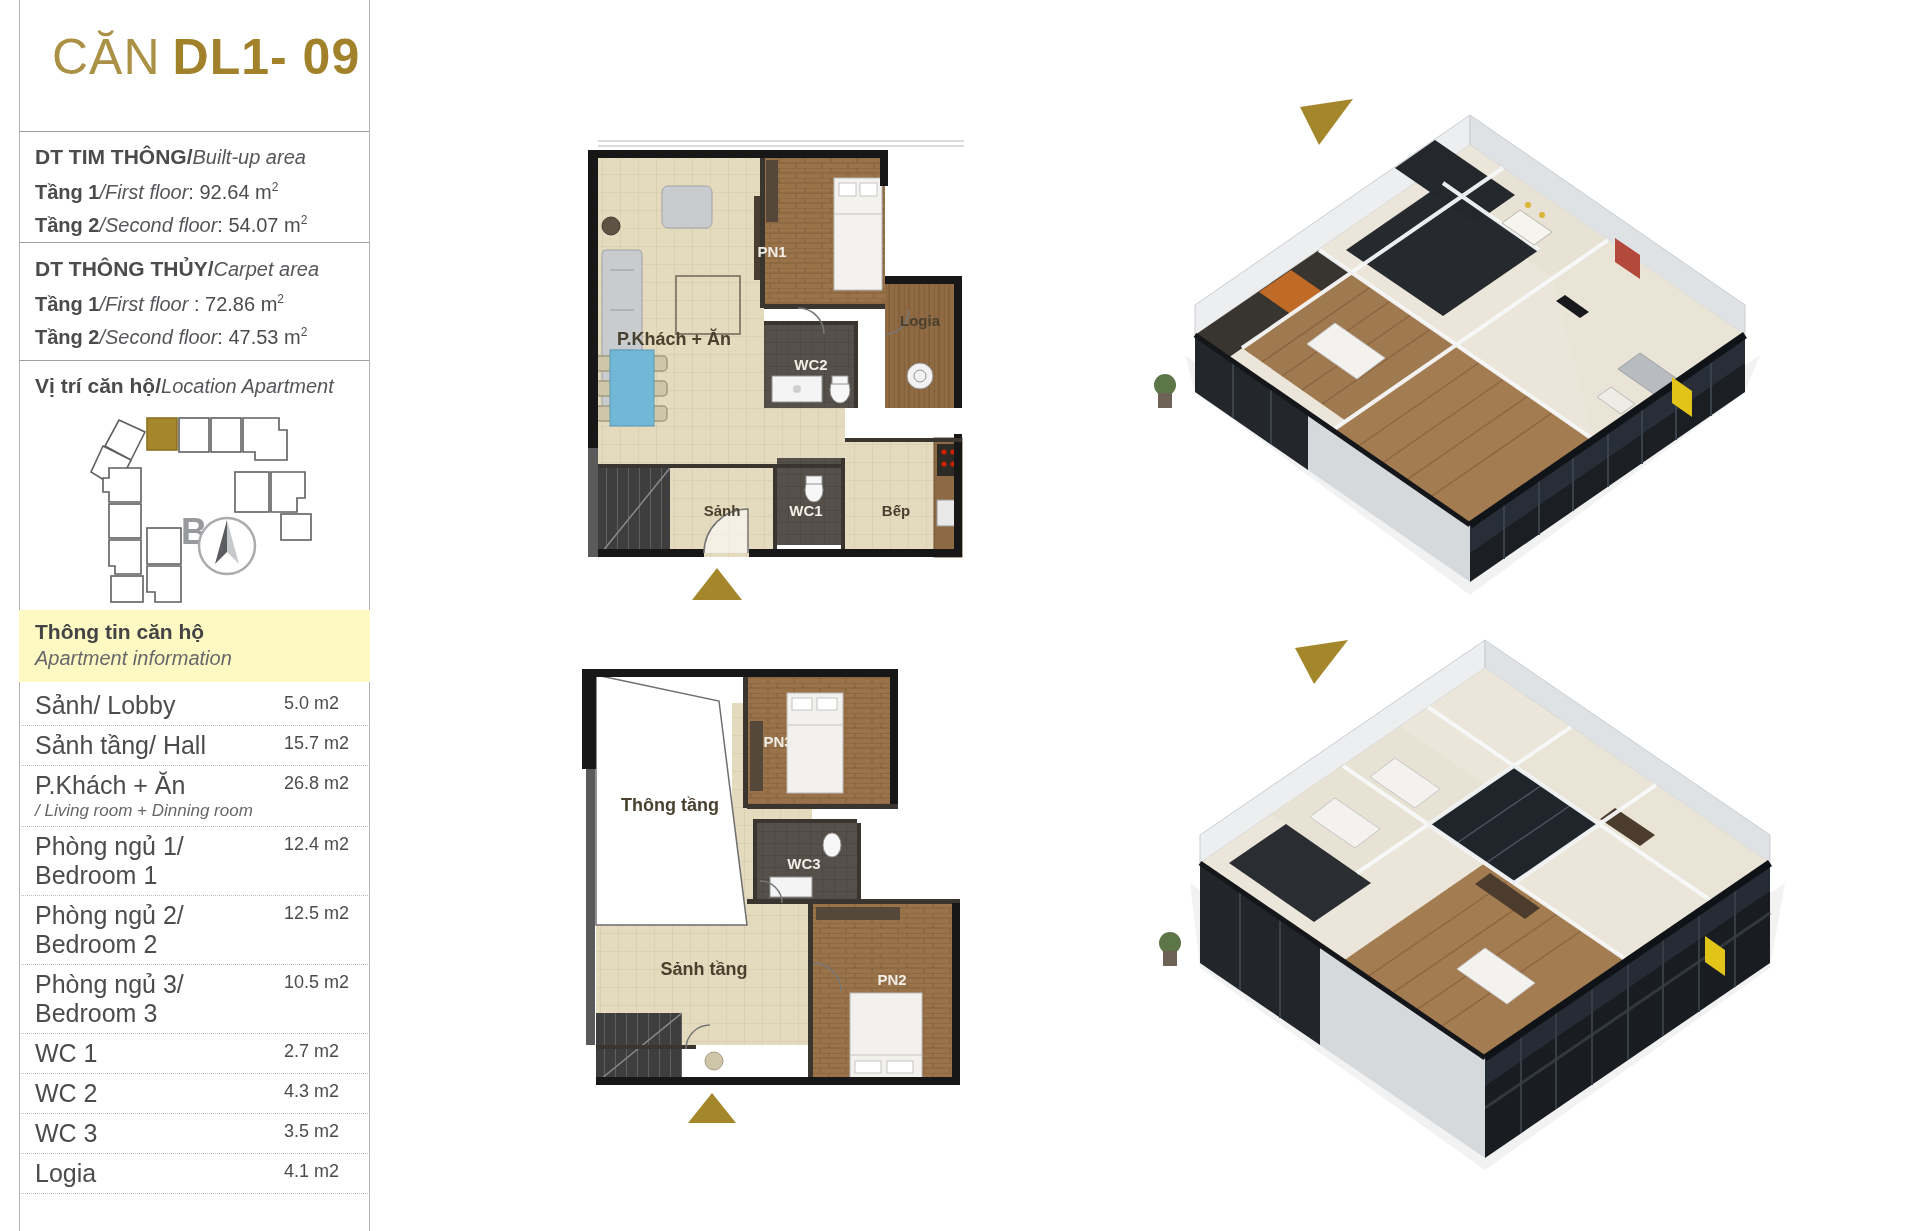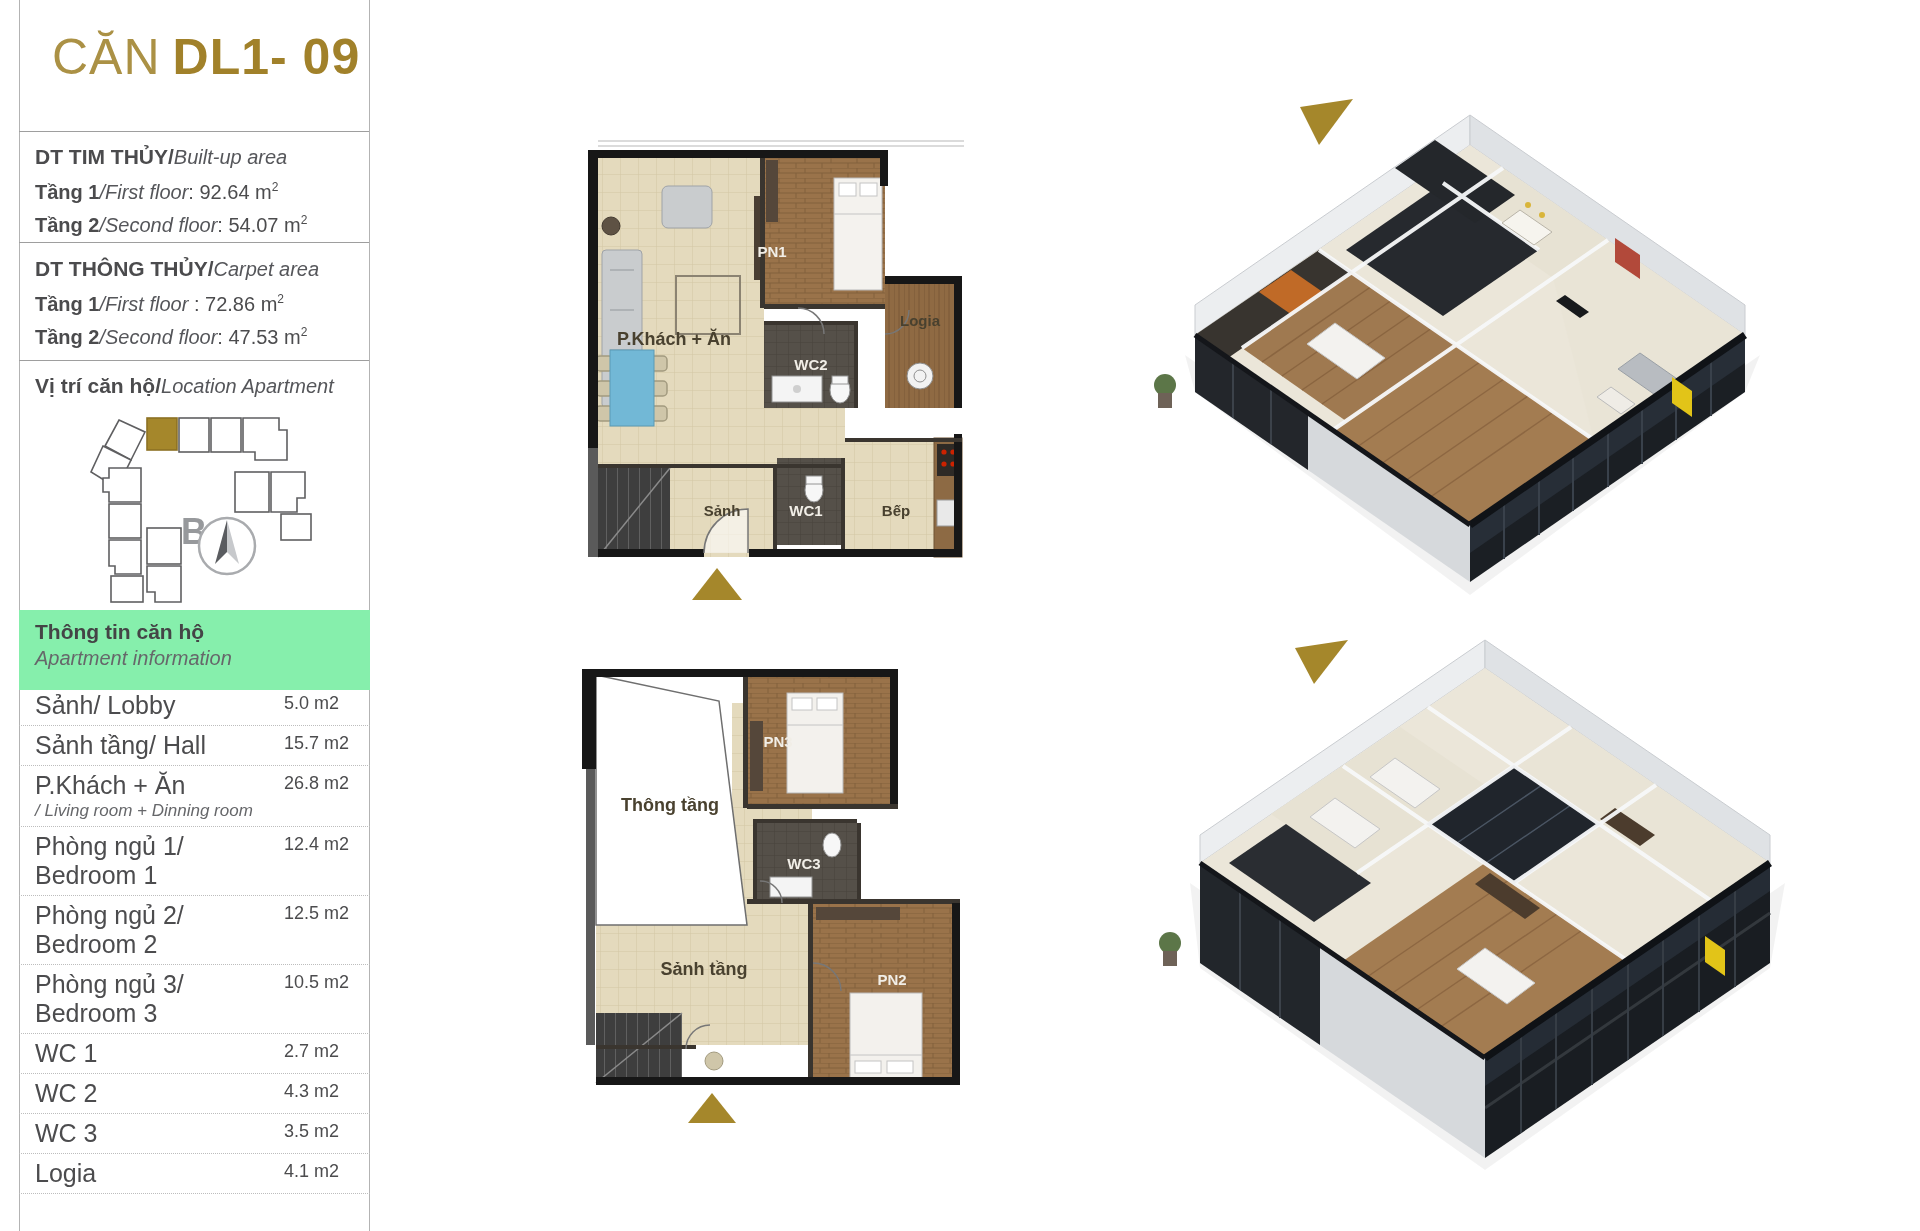--- a/index.html
+++ b/index.html
@@ -19,21 +19,21 @@
   .sec-built{top:131px;height:112px;border-top:1px solid #9e9e9e;border-bottom:1px solid #9e9e9e;}
   .sec-carpet{top:244px;height:117px;border-bottom:1px solid #9e9e9e;}
   .sec-loc{top:361px;height:40px;}
   .sec h3{margin:0 0 4px 0;font-size:21px;font-weight:700;color:#4b4b4d;}
   .sec h3 .en{font-weight:400;font-style:italic;font-size:20px;color:#55565a;}
   .aline{font-size:20px;line-height:28px;white-space:nowrap;}
   .aline .b{font-weight:700;color:#4b4b4d;}
   .aline .i{font-style:italic;color:#55565a;text-align:center;}
   sup{font-size:12px;}
 
-  .info-header{position:absolute;left:19px;top:610px;width:351px;height:80px;background:#86efac;
+  .info-header{position:absolute;left:19px;top:610px;width:351px;height:72px;background:#fef9c3;
     box-sizing:border-box;padding:10px 0 0 16px;}
   .info-header .vi{font-size:21px;font-weight:700;color:#444446;}
   .info-header .en{font-size:20px;font-style:italic;color:#66676a;margin-top:3px;}
 
   .info-table{position:absolute;left:19px;top:686px;width:351px;}
   .row{display:flex;align-items:flex-start;box-sizing:border-box;
     padding:5px 0 5px 16px;border-bottom:1px dotted #bdbdbd;}
   .row-l{flex:1;}
   .row-label{font-size:25px;color:#4c4c4e;}
   .row-sub{font-size:17px;font-style:italic;color:#66676a;margin-top:1px;}
@@ -50,21 +50,21 @@
 <body>
 
 <div class="vline left"></div>
 <div class="vline right"></div>
 
 <div class="title">
   <span class="pre">CĂN</span><span class="code">DL1- 09</span>
 </div>
 
 <div class="sec sec-built">
-  <h3><span>DT TIM THỦY/</span><span class="en">Built-up area</span></h3>
+  <h3><span>DT TIM THÔNG/</span><span class="en">Built-up area</span></h3>
   <div class="aline"><span class="b">Tầng 1</span><span class="i">/First floor</span><span>: 92.64 m</span><sup>2</sup></div>
   <div class="aline"><span class="b">Tầng 2</span><span class="i">/Second floor</span><span>: 54.07 m</span><sup>2</sup></div>
 </div>
 
 <div class="sec sec-carpet">
   <h3><span>DT THÔNG THỦY/</span><span class="en">Carpet area</span></h3>
   <div class="aline"><span class="b">Tầng 1</span><span class="i">/First floor </span><span>: 72.86 m</span><sup>2</sup></div>
   <div class="aline"><span class="b">Tầng 2</span><span class="i">/Second floor</span><span>: 47.53 m</span><sup>2</sup></div>
 </div>
 

